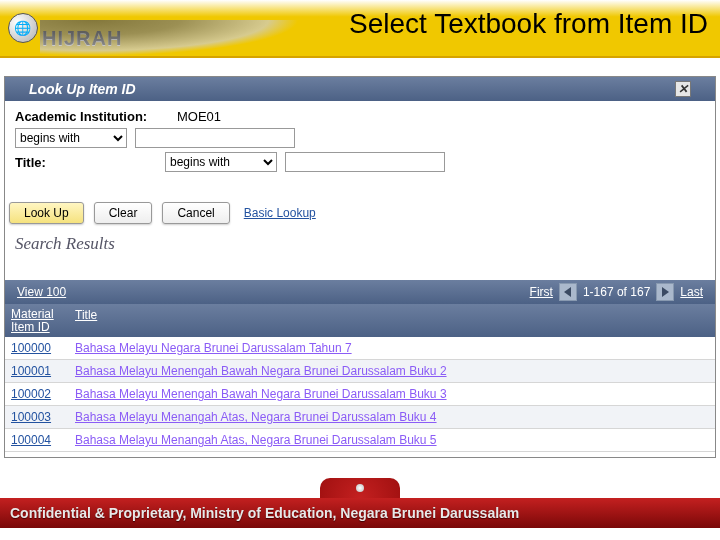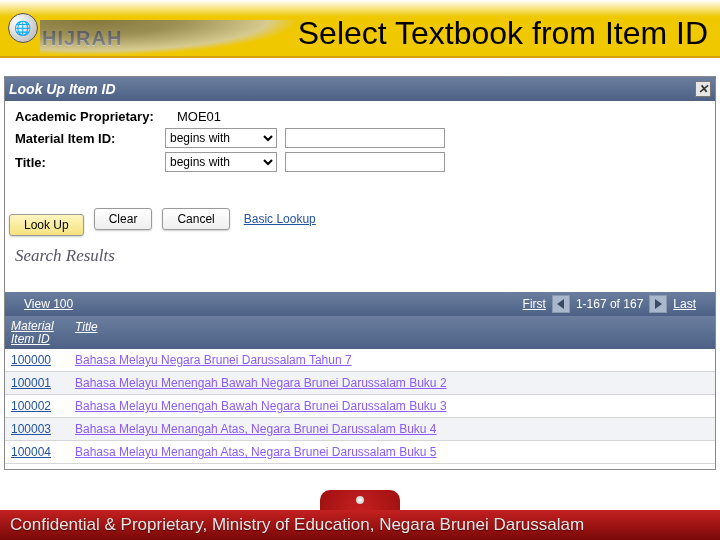--- a/index.html
+++ b/index.html
@@ -4,62 +4,62 @@
 <style>
   * { box-sizing: border-box; margin: 0; padding: 0; }
   body { font-family: Arial, Helvetica, sans-serif; font-size: 12px; width: 720px; background: #fff; }
 
   
   .header { height: 58px; position: relative; background: linear-gradient(to bottom, #fff 0%, #f0c800 30%, #f0c800 90%); border-bottom: 2px solid #d6a300; }
   .logo-wrap { display: flex; align-items: center; height: 100%; padding-left: 8px; }
   .logo-circle { width: 30px; height: 30px; border-radius: 50%; background: radial-gradient(circle at 30% 30%, #fff, #b0b0b0); border: 1px solid #555; display: flex; align-items: center; justify-content: center; font-size: 14px; margin-right: 4px; }
   .curve { position: absolute; left: 40px; bottom: 0; width: 260px; height: 36px; border-radius: 0 0 60% 0 / 0 0 100% 0; background: radial-gradient(ellipse at 20% 0%, #555 0%, #777 30%, #ccc 60%, transparent 70%); opacity: .7; }
   .logo-text { font-weight: bold; font-size: 20px; color: #333; letter-spacing: 1px; text-shadow: 0 1px 0 #fff; margin-top: 20px; }
-  .slide-title { position: absolute; right: 12px; top: 15px; font-size: 32px; font-family: Arial; color: #000; }
+  .slide-title { position: absolute; right: 12px; top: 8px; font-size: 28px; font-family: Arial; color: #000; }
 
   
   .window { margin: 18px 4px 0 4px; border: 1px solid #888; background: #fff; position: relative; }
-  .win-title { background: linear-gradient(to bottom,#6b7e9f,#4c6185); color: #fff; font-weight: bold; font-style: italic; padding: 4px 4px; display: flex; align-items: flex-end; justify-content: space-between; font-size: 14px; }
+  .win-title { background: linear-gradient(to bottom,#6b7e9f,#4c6185); color: #fff; font-weight: bold; font-style: italic; padding: 4px 24px; display: flex; align-items: flex-end; justify-content: space-between; font-size: 14px; }
   .close-box { width: 16px; height: 16px; background: #e6e6e6; border: 1px solid #777; color: #333; font-size: 12px; display: flex; align-items: center; justify-content: center; cursor: pointer; }
 
   .form { padding: 8px 10px 12px 10px; }
   .form-row { display: flex; align-items: center; margin-bottom: 4px; }
   .form-label { width: 150px; font-weight: bold; font-size: 13px; }
   .form-val { font-size: 13px; width: 116px; margin-left: 12px; }
   select.op { font-size: 12px; width: 112px; height: 20px; margin-right: 8px; background:#fff; border:1px solid #999; }
   input.txt { font-size: 12px; width: 160px; height: 20px; border: 1px solid #999; padding: 0 3px; }
 
   .btn-row { margin: 14px 4px 10px 4px; display: flex; align-items: center; gap: 10px; }
   .btn { background: linear-gradient(#fff,#eee); border:1px solid #999; border-radius:3px; padding:3px 14px; font-size:12px; cursor:pointer; box-shadow:0 1px 2px rgba(0,0,0,.2); }
-  .btn.primary { background: linear-gradient(#fff6c2,#f5e27e); margin-top: 12px; }
+  .btn.primary { background: linear-gradient(#fff6c2,#f5e27e); }
   .link-plain { color:#2352a0; text-decoration:underline; font-size:12px; cursor:pointer; margin-left:4px; }
 
   .sr-title { font-style: italic; font-size: 17px; color:#556; margin: 8px 10px 26px 10px; font-family: Georgia, serif; }
 
-  .grid-bar { background: linear-gradient(#6b7e9f,#4c6185); color:#fff; padding:3px 19px; display:flex; align-items:center; justify-content:space-between; font-size:12px; }
+  .grid-bar { background: linear-gradient(#6b7e9f,#4c6185); color:#fff; padding:3px 12px; display:flex; align-items:center; justify-content:space-between; font-size:12px; }
   .grid-bar a { color:#fff; text-decoration:underline; cursor:pointer; }
   .pager { display:flex; align-items:center; gap:6px; }
   .pg-btn { width:18px; height:18px; background:#aab8cc; border:1px solid #8899b0; display:flex; align-items:center; justify-content:center; cursor:pointer; }
   .triangle-l { width:0;height:0;border-top:5px solid transparent;border-bottom:5px solid transparent;border-right:7px solid #3b4a63; }
   .triangle-r { width:0;height:0;border-top:5px solid transparent;border-bottom:5px solid transparent;border-left:7px solid #3b4a63; }
-  .headers { background: linear-gradient(#6b7e9f,#4c6185); color:#fff; display:flex; font-size:12px;font-style:italic; }
+  .headers { background: linear-gradient(#6b7e9f,#4c6185); color:#fff; display:flex; font-size:12px; }
   .headers .h { padding:4px 6px; text-decoration:underline; cursor:pointer; }
   .h-id { width:64px; display:flex; flex-direction:column; line-height:1.05; }
   .rows { height: 120px; overflow: hidden; }
   .row { display:flex; font-size:12px; border-bottom:1px solid #d6d6d6; }
   .row:nth-child(even){ background:#f1f3f7; }
   .row .cell-id { width:64px; padding:4px 6px; color:#2352a0; text-decoration:underline; cursor:pointer; }
   .row .cell-title { flex:1; padding:4px 6px; color:#8b5cf6; text-decoration:underline; cursor:pointer; }
 
   
   .footer-zone { margin-top: 20px; }
   .footer-tab { width:80px; height:20px; margin:0 auto; border-radius:10px 10px 0 0; background: radial-gradient(circle at 50% 100%, #c42020, #a01010); position:relative; }
   .footer-tab:after { content:""; position:absolute; left:50%; top:50%; transform:translate(-50%,-50%); width:8px; height:8px; border-radius:50%; background: radial-gradient(circle,#fff,#bbb); }
   .footer-bar { background: linear-gradient(#c42020,#7a0808); height:30px; display:flex; align-items:center; padding:0 10px; }
-  .footer-text { color:#e8e8e8; font-weight:normal; font-size:17px; text-shadow:0 1px 1px #400; }
+  .footer-text { color:#e8e8e8; font-weight:bold; font-size:14px; text-shadow:0 1px 1px #400; }
 </style>
 </head>
 <body>
 
 <div class="header">
   <div class="curve"></div>
   <div class="logo-wrap">
     <div class="logo-circle">🌐</div>
     <div class="logo-text">HIJRAH</div>
   </div>
@@ -67,25 +67,24 @@
 </div>
 
 <div class="window">
   <div class="win-title">
     <span>Look Up Item ID</span>
     <div class="close-box">✕</div>
   </div>
 
   <div class="form">
     <div class="form-row">
-      <div class="form-label">Academic Proprietary:</div>
+      <div class="form-label">Academic Institution:</div>
       <div class="form-val">MOE01</div>
     </div>
     <div class="form-row">
-      <div class="form-label">Material Item ID:</div>
       <select class="op">
         <option>begins with</option>
       </select>
       <input class="txt" value="" style="">
     </div>
     <div class="form-row">
       <div class="form-label">Title:</div>
       <select class="op">
         <option>begins with</option>
       </select>

